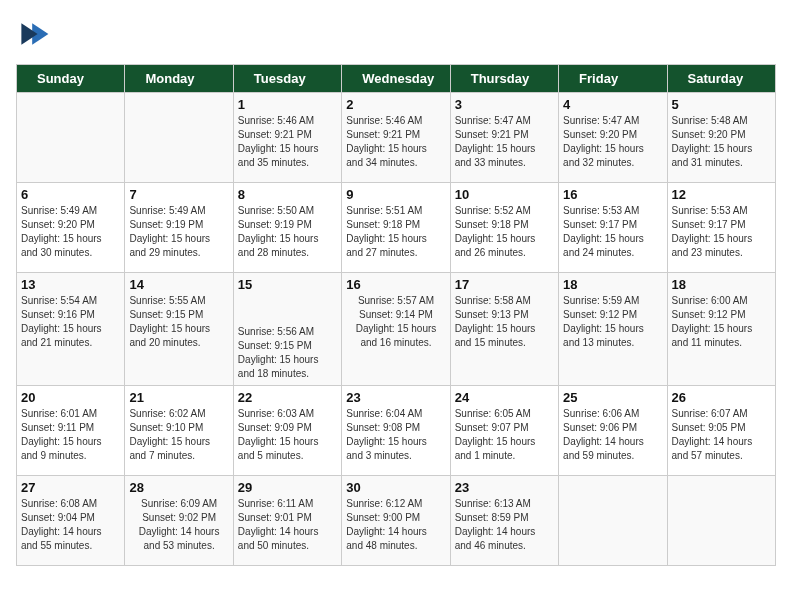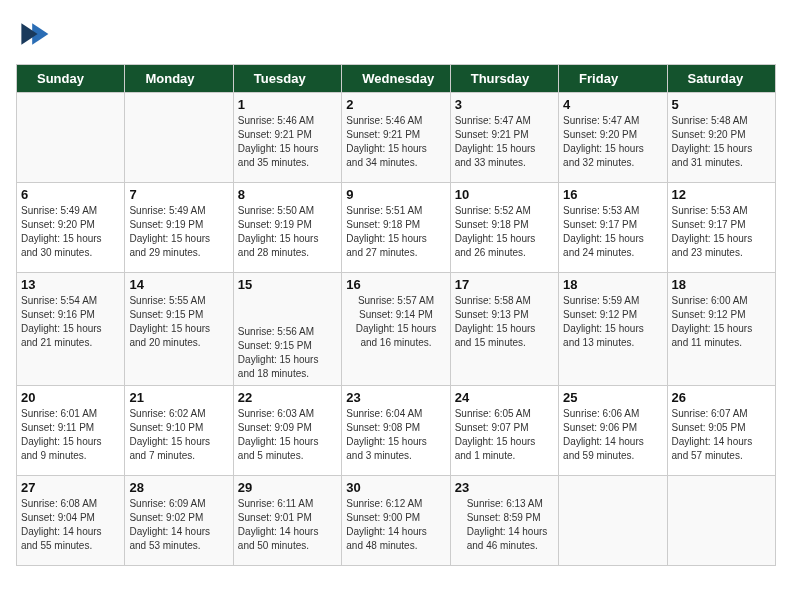--- a/index.html
+++ b/index.html
@@ -316,42 +316,42 @@
       <tr>
         <td>
           <div class="day-num">27</div>
           <div class="day-info" style="white-space: pre-line;">Sunrise: 6:08 AM
 Sunset: 9:04 PM
 Daylight: 14 hours
 and 55 minutes.</div>
         </td>
         <td>
           <div class="day-num">28</div>
-          <div class="day-info" style="white-space: pre-line;">Sunrise: 6:09 AM
+          <div class="day-info" style="white-space: pre-line; text-align: center;">Sunrise: 6:09 AM
 Sunset: 9:02 PM
 Daylight: 14 hours
 and 53 minutes.</div>
         </td>
         <td>
           <div class="day-num">29</div>
           <div class="day-info" style="white-space: pre-line;">Sunrise: 6:11 AM
 Sunset: 9:01 PM
 Daylight: 14 hours
 and 50 minutes.</div>
         </td>
         <td>
           <div class="day-num">30</div>
           <div class="day-info" style="white-space: pre-line;">Sunrise: 6:12 AM
 Sunset: 9:00 PM
 Daylight: 14 hours
 and 48 minutes.</div>
         </td>
         <td>
           <div class="day-num">23</div>
-          <div class="day-info" style="white-space: pre-line; margin-left: 12px;">Sunrise: 6:13 AM
+          <div class="day-info" style="white-space: pre-line;">Sunrise: 6:13 AM
 Sunset: 8:59 PM
 Daylight: 14 hours
 and 46 minutes.</div>
         </td>
         <td class="empty"></td>
         <td class="empty"></td>
       </tr>
     </tbody>
 </table>
 

